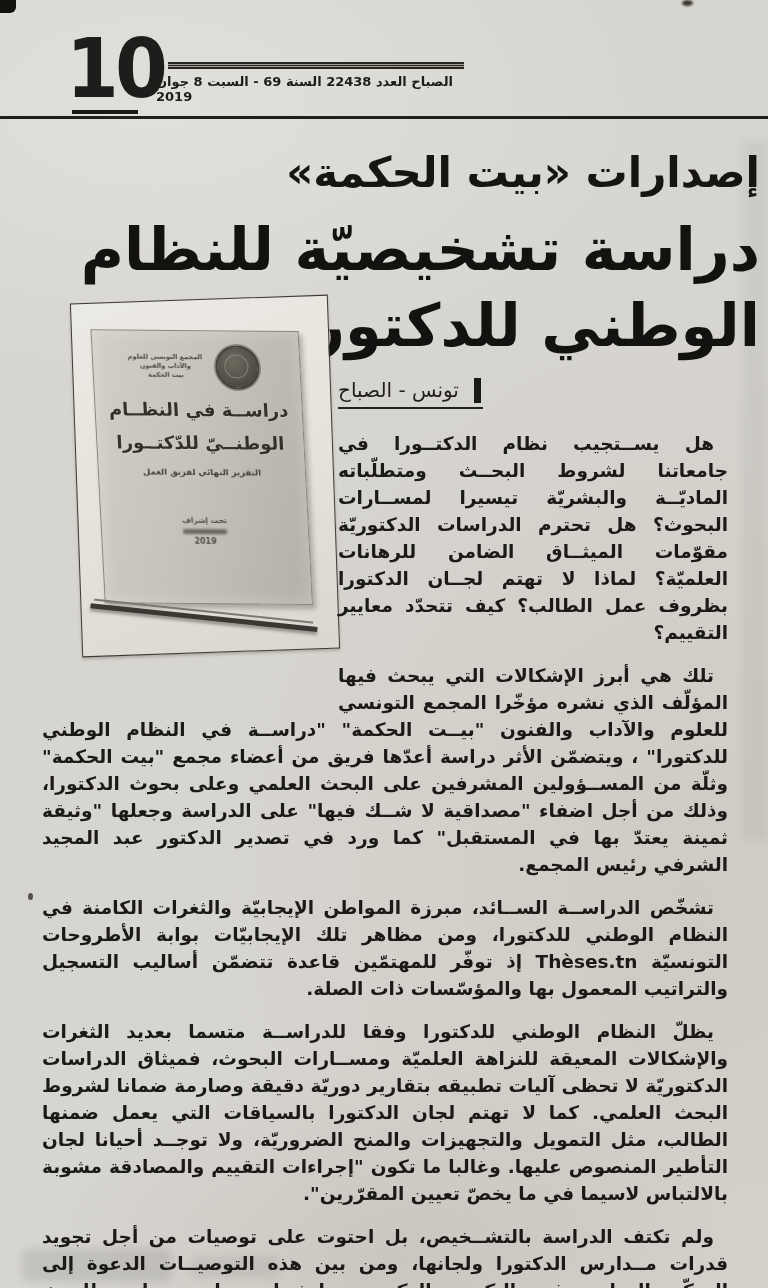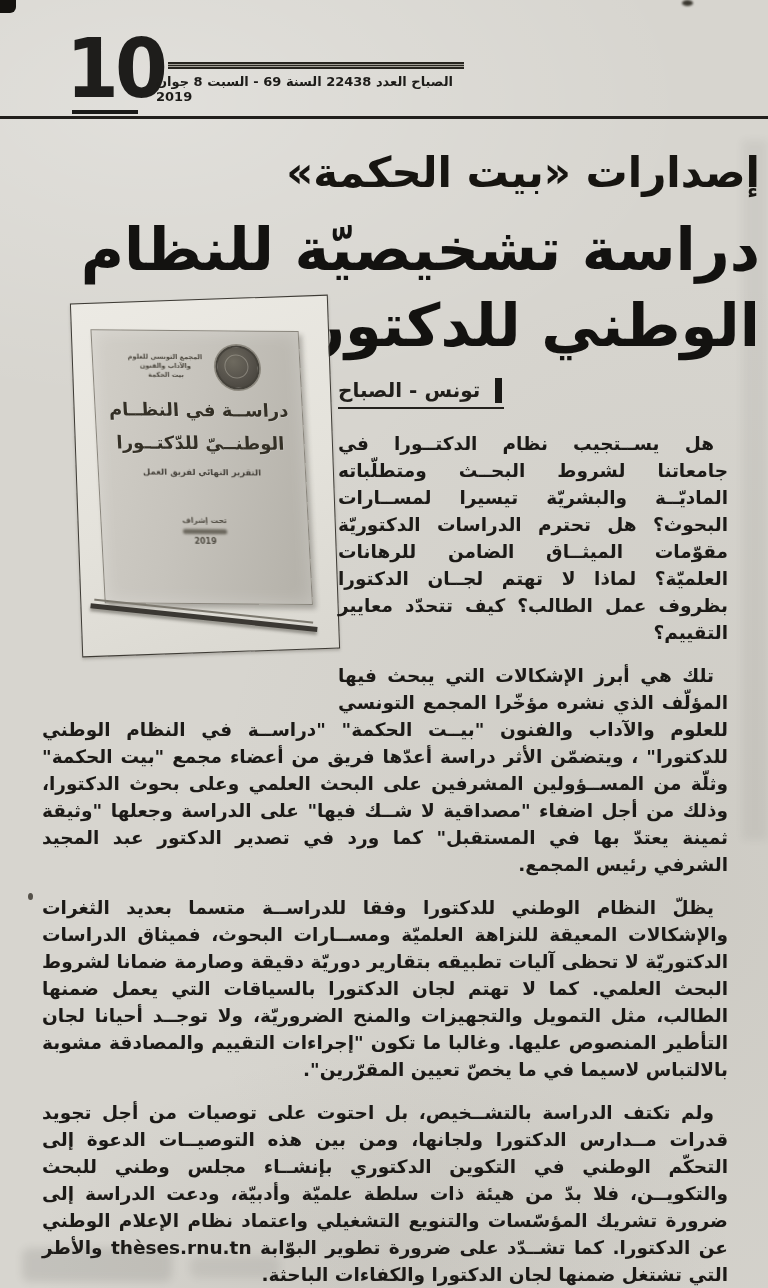--- a/index.html
+++ b/index.html
@@ -42,21 +42,21 @@
   .headline{position:absolute;top:146px;left:20px;right:8px;text-align:right;direction:rtl;}
   .kicker{font-size:42px;font-weight:900;color:#171511;line-height:54px;letter-spacing:-1px;}
   .main-title{font-size:59px;font-weight:900;color:#131210;line-height:76px;letter-spacing:-1px;margin-top:12px;}
 
   
   .body-area{position:absolute;top:378px;left:26px;right:24px;direction:rtl;}
   .book-spacer{float:left;width:312px;height:312px;}
   .byline-row{direction:rtl;text-align:left;padding-left:76px;height:36px;}
   .byline-inner{display:inline-block;border-bottom:2px solid #23211d;padding-bottom:4px;white-space:nowrap;}
   .byline-bar{display:inline-block;width:7px;height:25px;background:#1a1916;vertical-align:-6px;margin-right:2px;margin-left:10px;}
-  .byline-text{font-size:20px;font-weight:bold;color:#201e1a;}
+  .byline-text{font-size:20px;font-weight:normal;color:#201e1a;}
   .paragraphs p{
     margin:16px;text-indent:14px;
     font-size:18.5px;font-weight:bold;line-height:27px;color:#1c1a17;
     text-align:justify;
   }
 
   
   .book-frame{
     position:absolute;left:76px;top:299px;width:256px;height:352px;
     background:linear-gradient(160deg,#eceae4 0%,#e4e2db 55%,#d9d7d0 100%);
@@ -155,18 +155,19 @@
     <div class="book-spacer"></div>
     <div class="byline-row">
       <span class="byline-inner">
         <span class="byline-bar"></span>
         <span class="byline-text">تونس - الصباح</span>
       </span>
     </div>
     <div class="paragraphs">
         <p>هل يســتجيب نظام الدكتــورا في جامعاتنا لشروط البحــث ومتطلّباته الماديّــة والبشريّة تيسيرا لمســارات البحوث؟ هل تحترم الدراسات الدكتوريّة مقوّمات الميثــاق الضامن للرهانات العلميّة؟ لماذا لا تهتم لجــان الدكتورا بظروف عمل الطالب؟ كيف تتحدّد معايير التقييم؟</p>
         <p>تلك هي أبرز الإشكالات التي يبحث فيها المؤلّف الذي نشره مؤخّرا المجمع التونسي للعلوم والآداب والفنون "بيــت الحكمة" "دراســة في النظام الوطني للدكتورا" ، ويتضمّن الأثر دراسة أعدّها فريق من أعضاء مجمع "بيت الحكمة" وثلّة من المســؤولين المشرفين على البحث العلمي وعلى بحوث الدكتورا، وذلك من أجل اضفاء "مصداقية لا شــك فيها" على الدراسة وجعلها "وثيقة ثمينة يعتدّ بها في المستقبل" كما ورد في تصدير الدكتور عبد المجيد الشرفي رئيس المجمع.</p>
+        <p>تشخّص الدراســة الســائد، مبرزة المواطن الإيجابيّة والثغرات الكامنة في النظام الوطني للدكتورا، ومن مظاهر تلك الإيجابيّات بوابة الأطروحات التونسيّة Thèses.tn إذ توفّر للمهتمّين قاعدة تتضمّن أساليب التسجيل والتراتيب المعمول بها والمؤسّسات ذات الصلة.</p>
         <p>يظلّ النظام الوطني للدكتورا وفقا للدراســة متسما بعديد الثغرات والإشكالات المعيقة للنزاهة العلميّة ومســارات البحوث، فميثاق الدراسات الدكتوريّة لا تحظى آليات تطبيقه بتقارير دوريّة دقيقة وصارمة ضمانا لشروط البحث العلمي. كما لا تهتم لجان الدكتورا بالسياقات التي يعمل ضمنها الطالب، مثل التمويل والتجهيزات والمنح الضروريّة، ولا توجــد أحيانا لجان التأطير المنصوص عليها. وغالبا ما تكون "إجراءات التقييم والمصادقة مشوبة بالالتباس لاسيما في ما يخصّ تعيين المقرّرين".</p>
         <p>ولم تكتف الدراسة بالتشــخيص، بل احتوت على توصيات من أجل تجويد قدرات مــدارس الدكتورا ولجانها، ومن بين هذه التوصيــات الدعوة إلى التحكّم الوطني في التكوين الدكتوري بإنشــاء مجلس وطني للبحث والتكويــن، فلا بدّ من هيئة ذات سلطة علميّة وأدبيّة، ودعت الدراسة إلى ضرورة تشريك المؤسّسات والتنويع التشغيلي واعتماد نظام الإعلام الوطني عن الدكتورا. كما تشــدّد على ضرورة تطوير البوّابة thèses.rnu.tn والأطر التي تشتغل ضمنها لجان الدكتورا والكفاءات الباحثة.</p>
       </div>
   </div>
 
 </div>
 
 </body></html>

